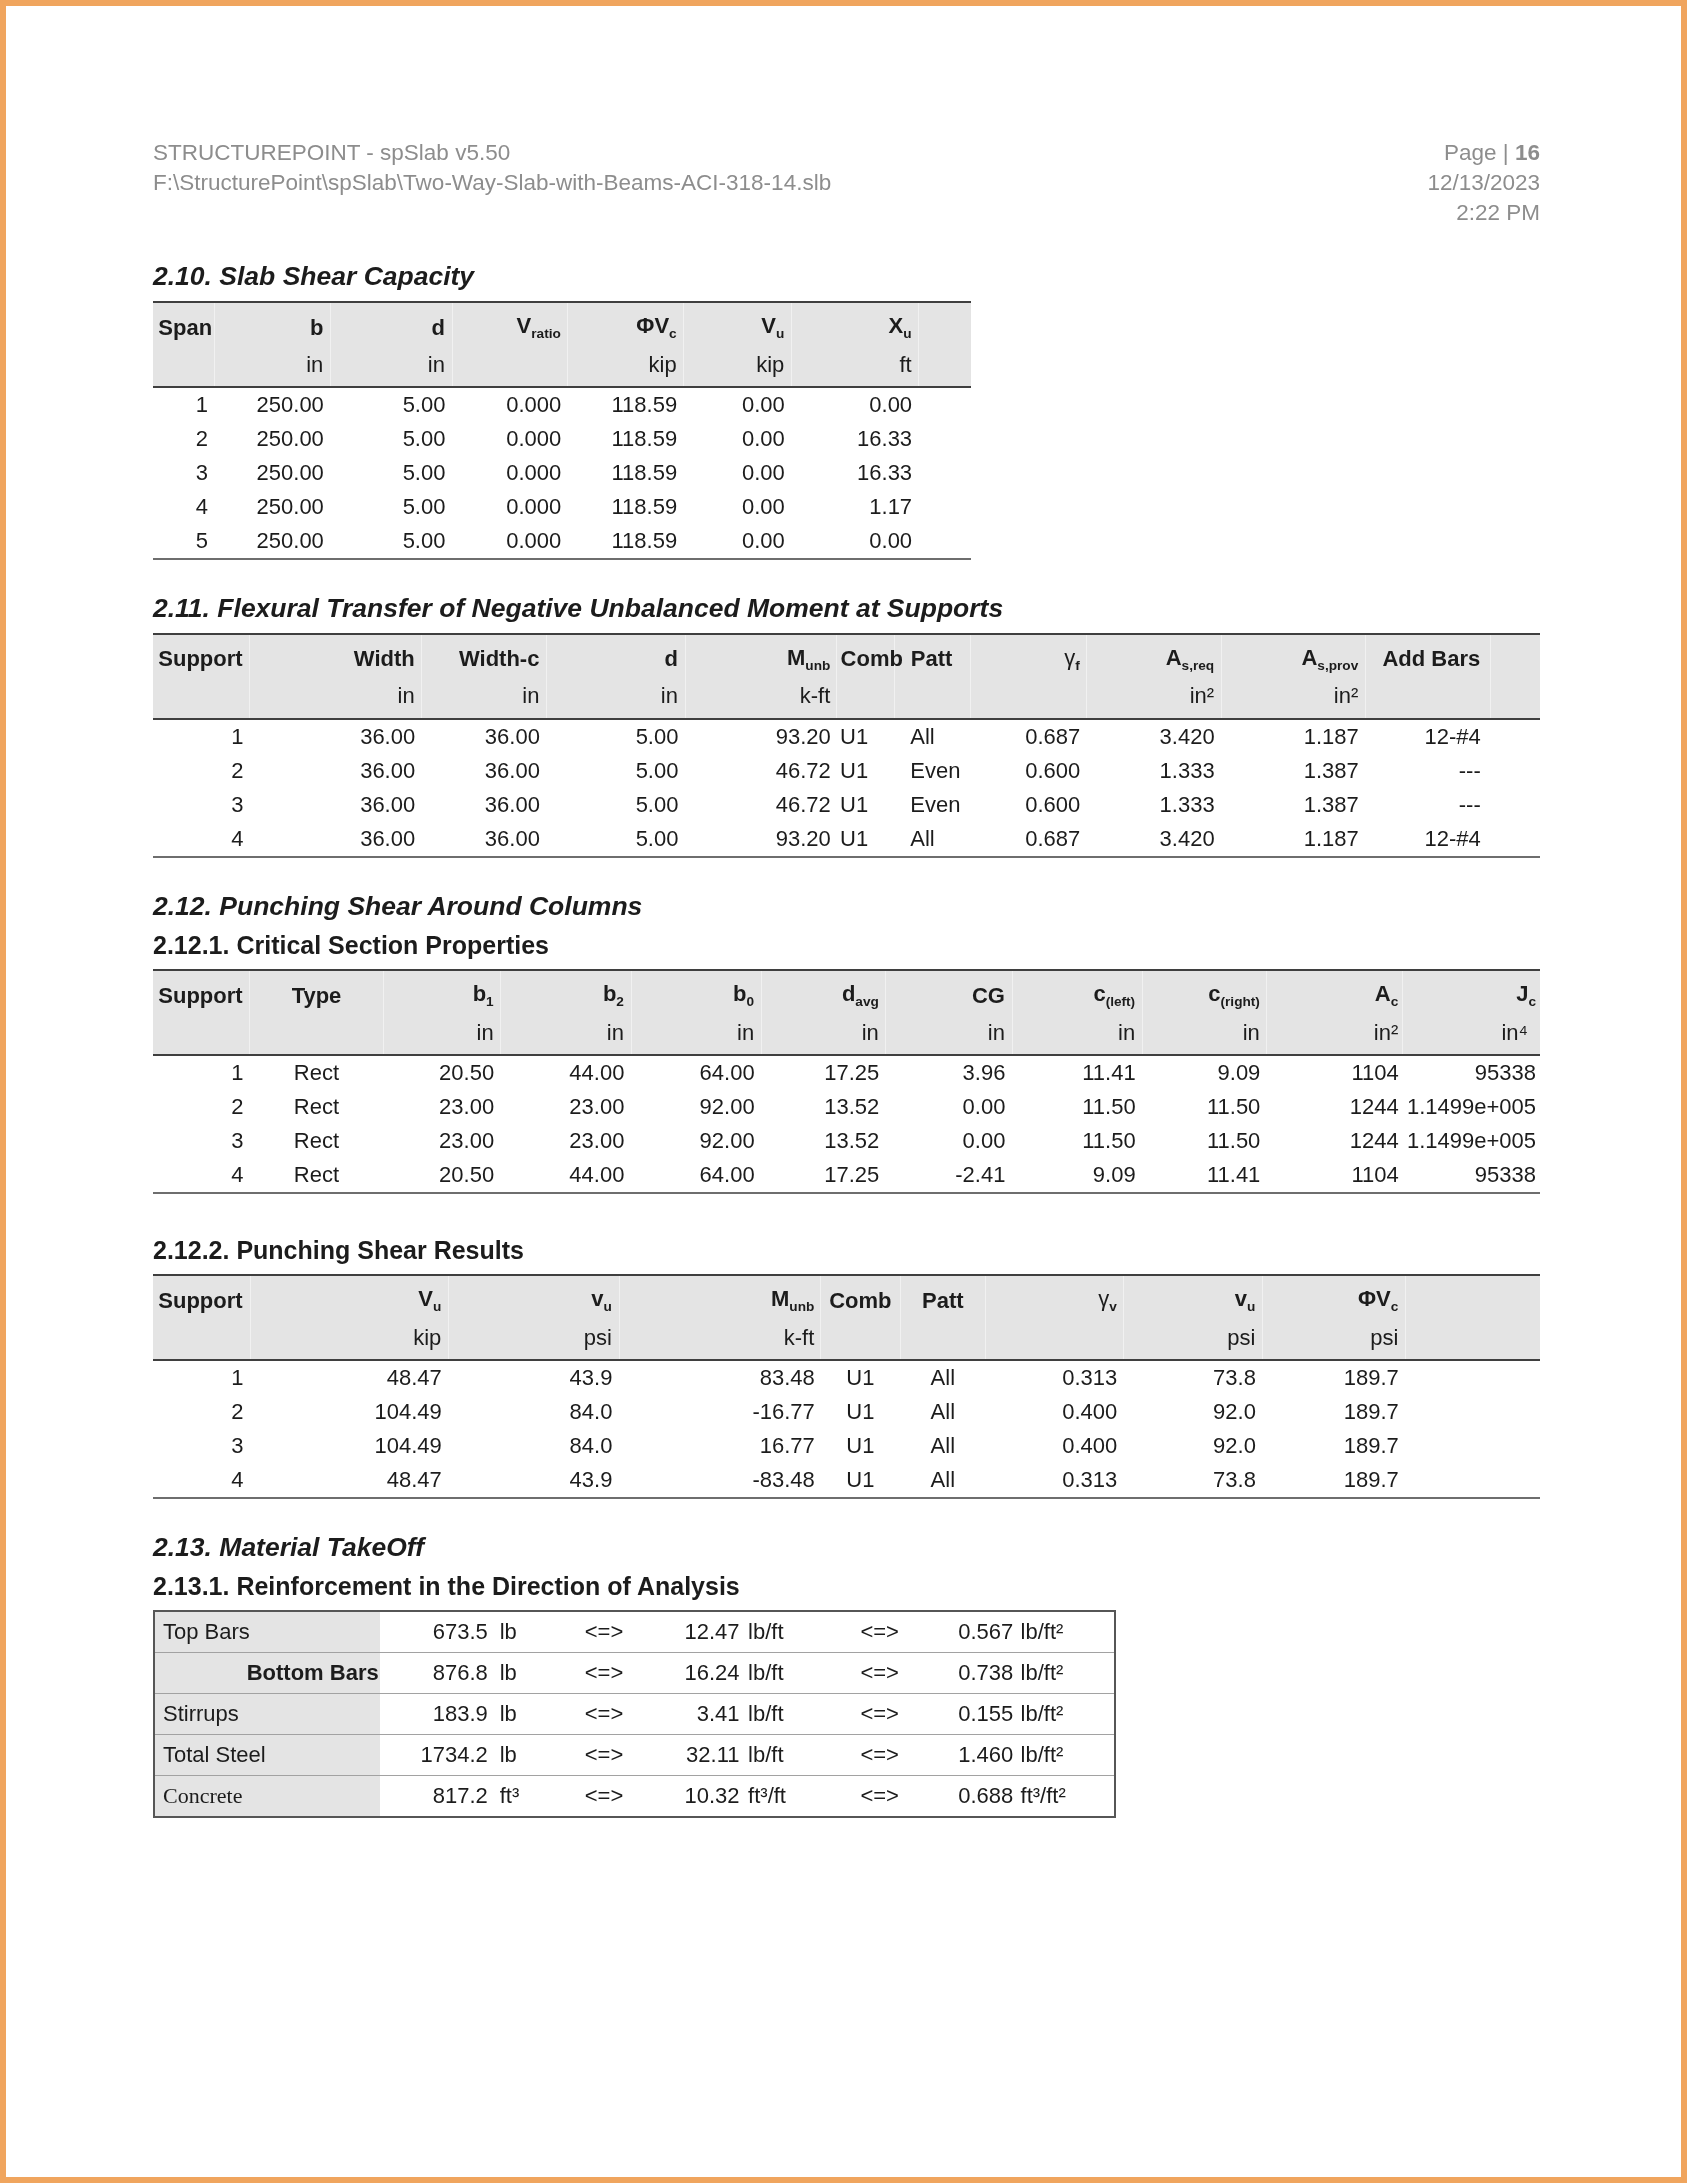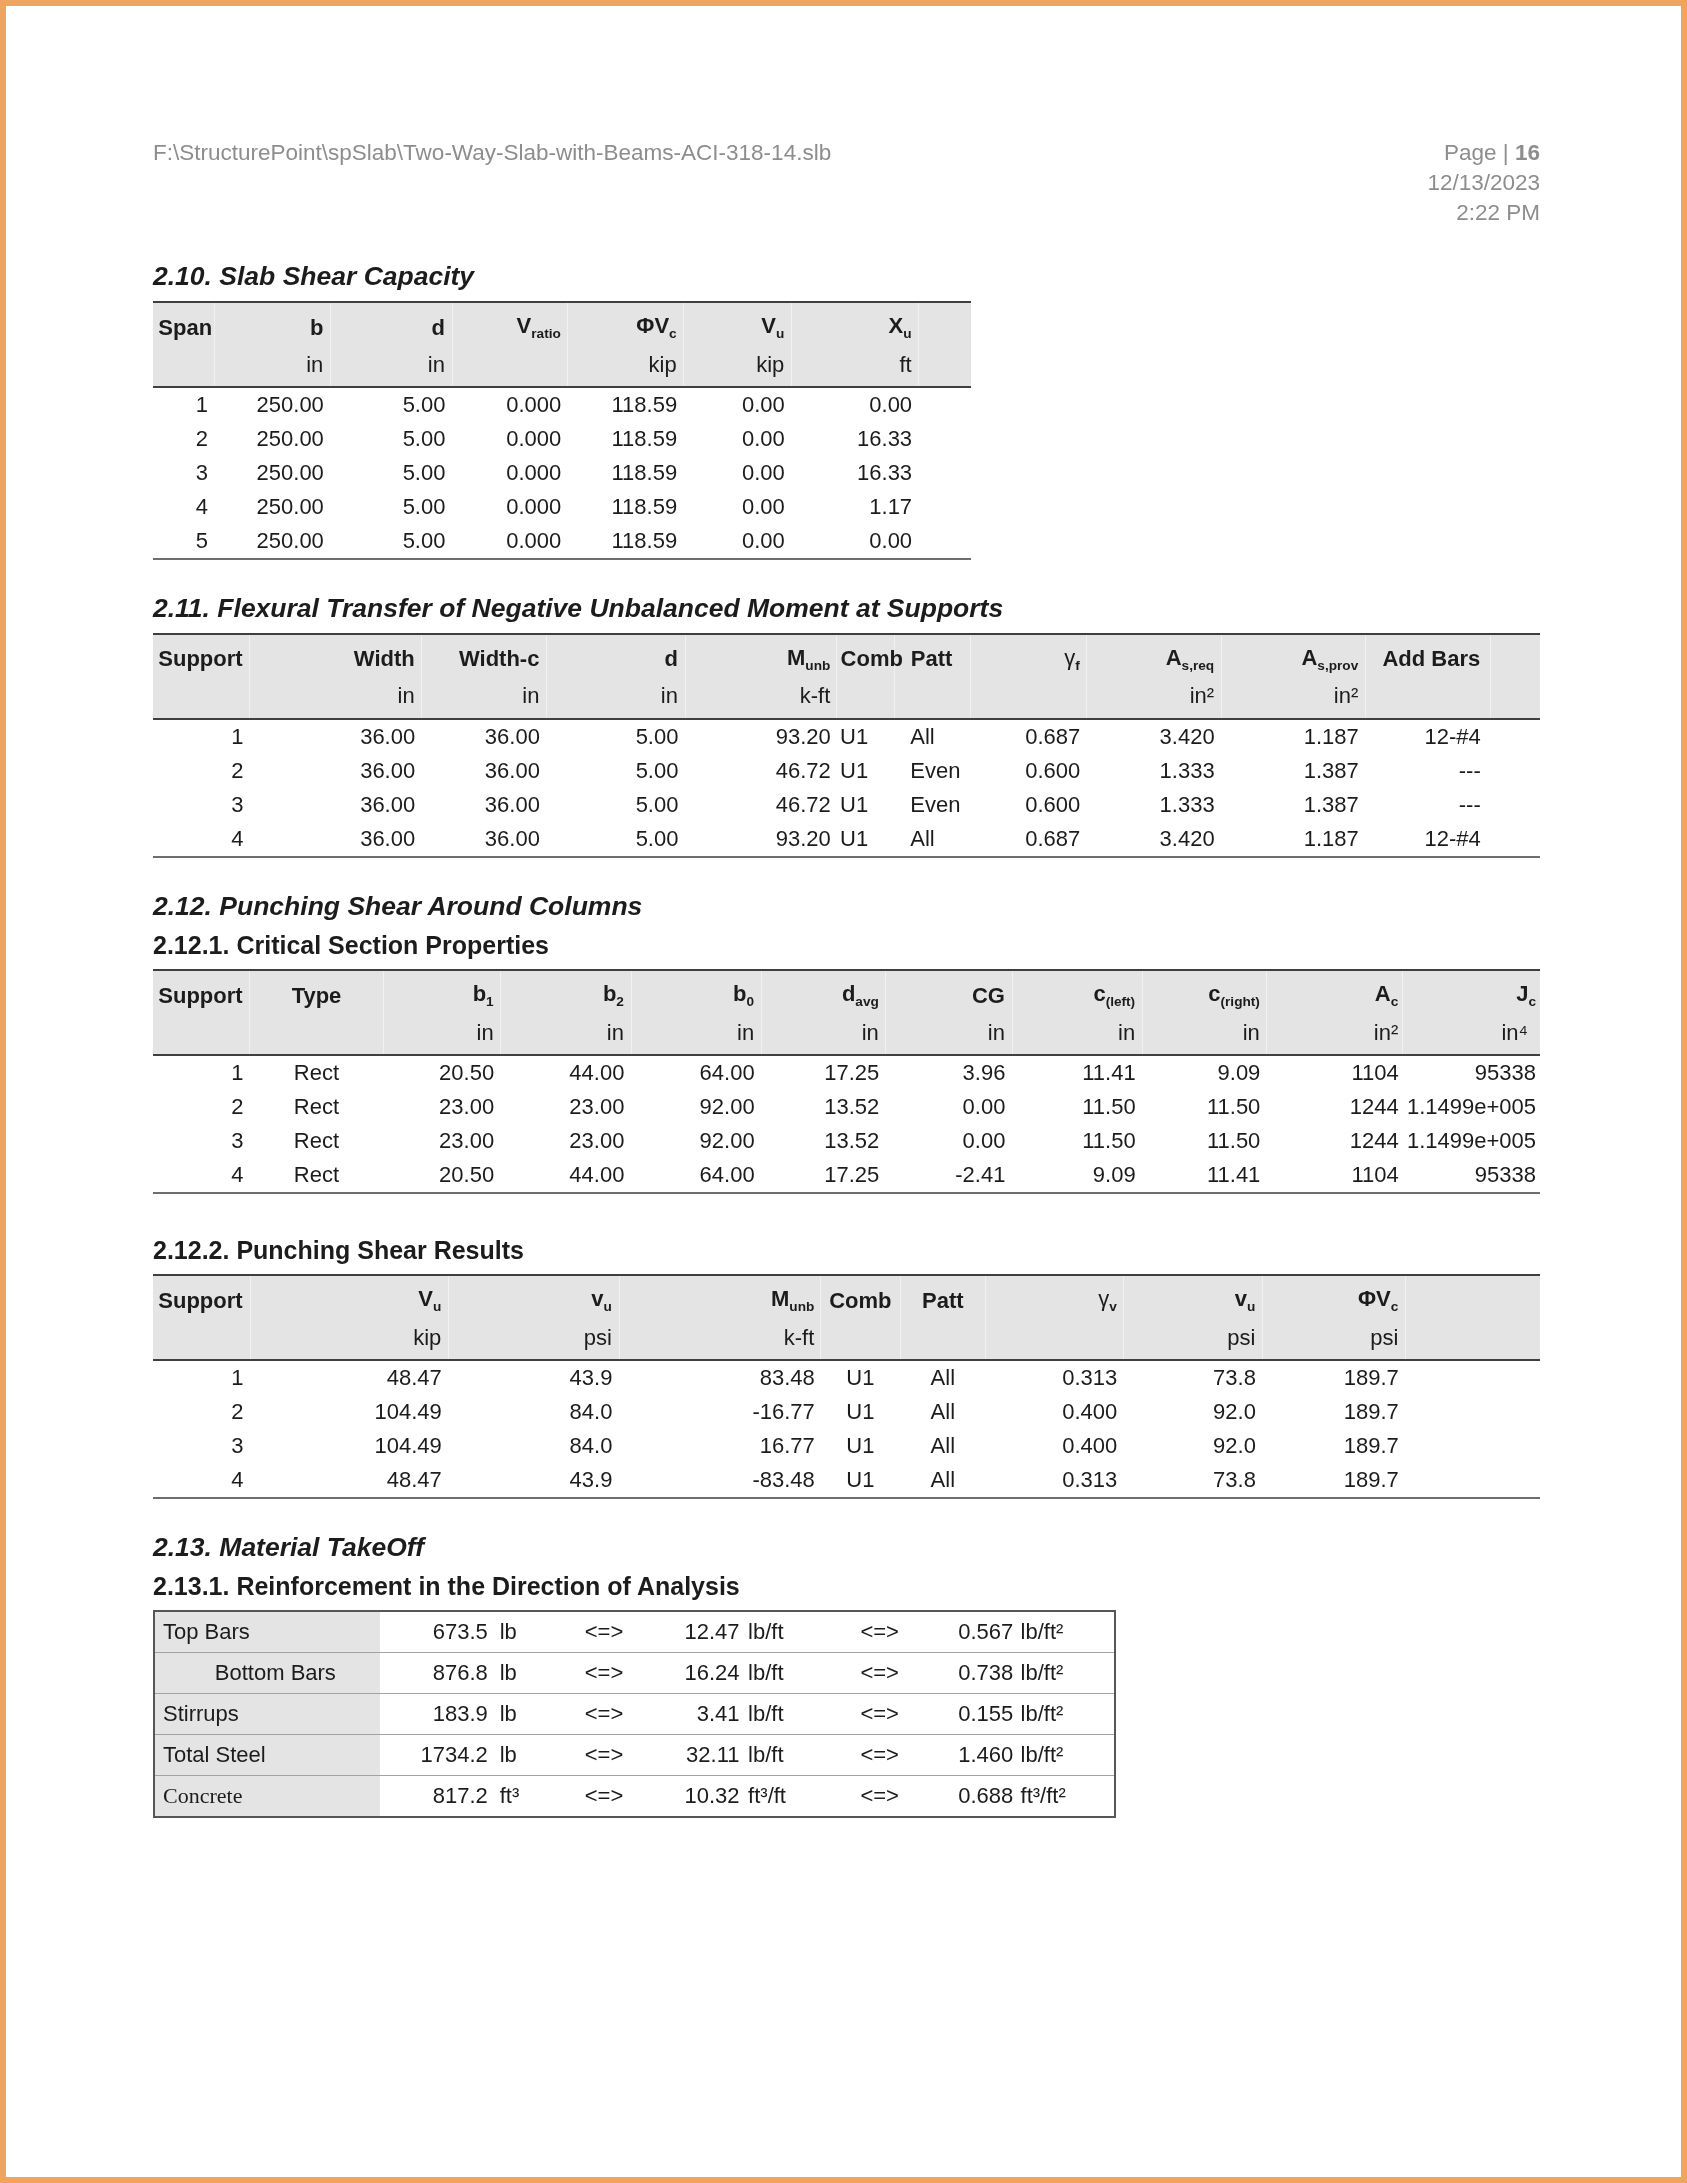--- a/index.html
+++ b/index.html
@@ -53,20 +53,21 @@
 
   .spacer-bottom { height: 463px; }
 </style>
 </head>
 <body>
 
 <div class="content">
 
   <div class="pgheader">
     <div class="left">
+      <div>STRUCTUREPOINT - spSlab v5.50</div>
       <div>F:\StructurePoint\spSlab\Two-Way-Slab-with-Beams-ACI-318-14.slb</div>
     </div>
     <div class="right">
       <div><span>Page | </span><span class="b">16</span></div>
       <div>12/13/2023</div>
       <div>2:22 PM</div>
     </div>
   </div>
 
   <div class="sec-title" id="title-210">2.10. Slab Shear Capacity</div>
@@ -475,21 +476,21 @@
           <td style="text-align: right; padding-right: 3.3px;">673.5</td>
           <td style="text-align: left; padding-left: 8.6px;">lb</td>
           <td style="text-align: center;">&lt;=&gt;</td>
           <td style="text-align: right; padding-right: 3.3px;">12.47</td>
           <td style="text-align: left; padding-left: 5.3px;">lb/ft</td>
           <td style="text-align: center;">&lt;=&gt;</td>
           <td style="text-align: right; padding-right: 3.3px;">0.567</td>
           <td style="text-align: left; padding-left: 4px;">lb/ft²</td>
         </tr>
         <tr>
-          <td class="label" style="text-align: center; padding-left: 17px;">Bottom Bars</td>
+          <td class="label" style="text-align: right; padding-left: 17px; font-weight: bold;">Bottom Bars</td>
           <td style="text-align: right; padding-right: 3.3px;">876.8</td>
           <td style="text-align: left; padding-left: 8.6px;">lb</td>
           <td style="text-align: center;">&lt;=&gt;</td>
           <td style="text-align: right; padding-right: 3.3px;">16.24</td>
           <td style="text-align: left; padding-left: 5.3px;">lb/ft</td>
           <td style="text-align: center;">&lt;=&gt;</td>
           <td style="text-align: right; padding-right: 3.3px;">0.738</td>
           <td style="text-align: left; padding-left: 4px;">lb/ft²</td>
         </tr>
         <tr>

